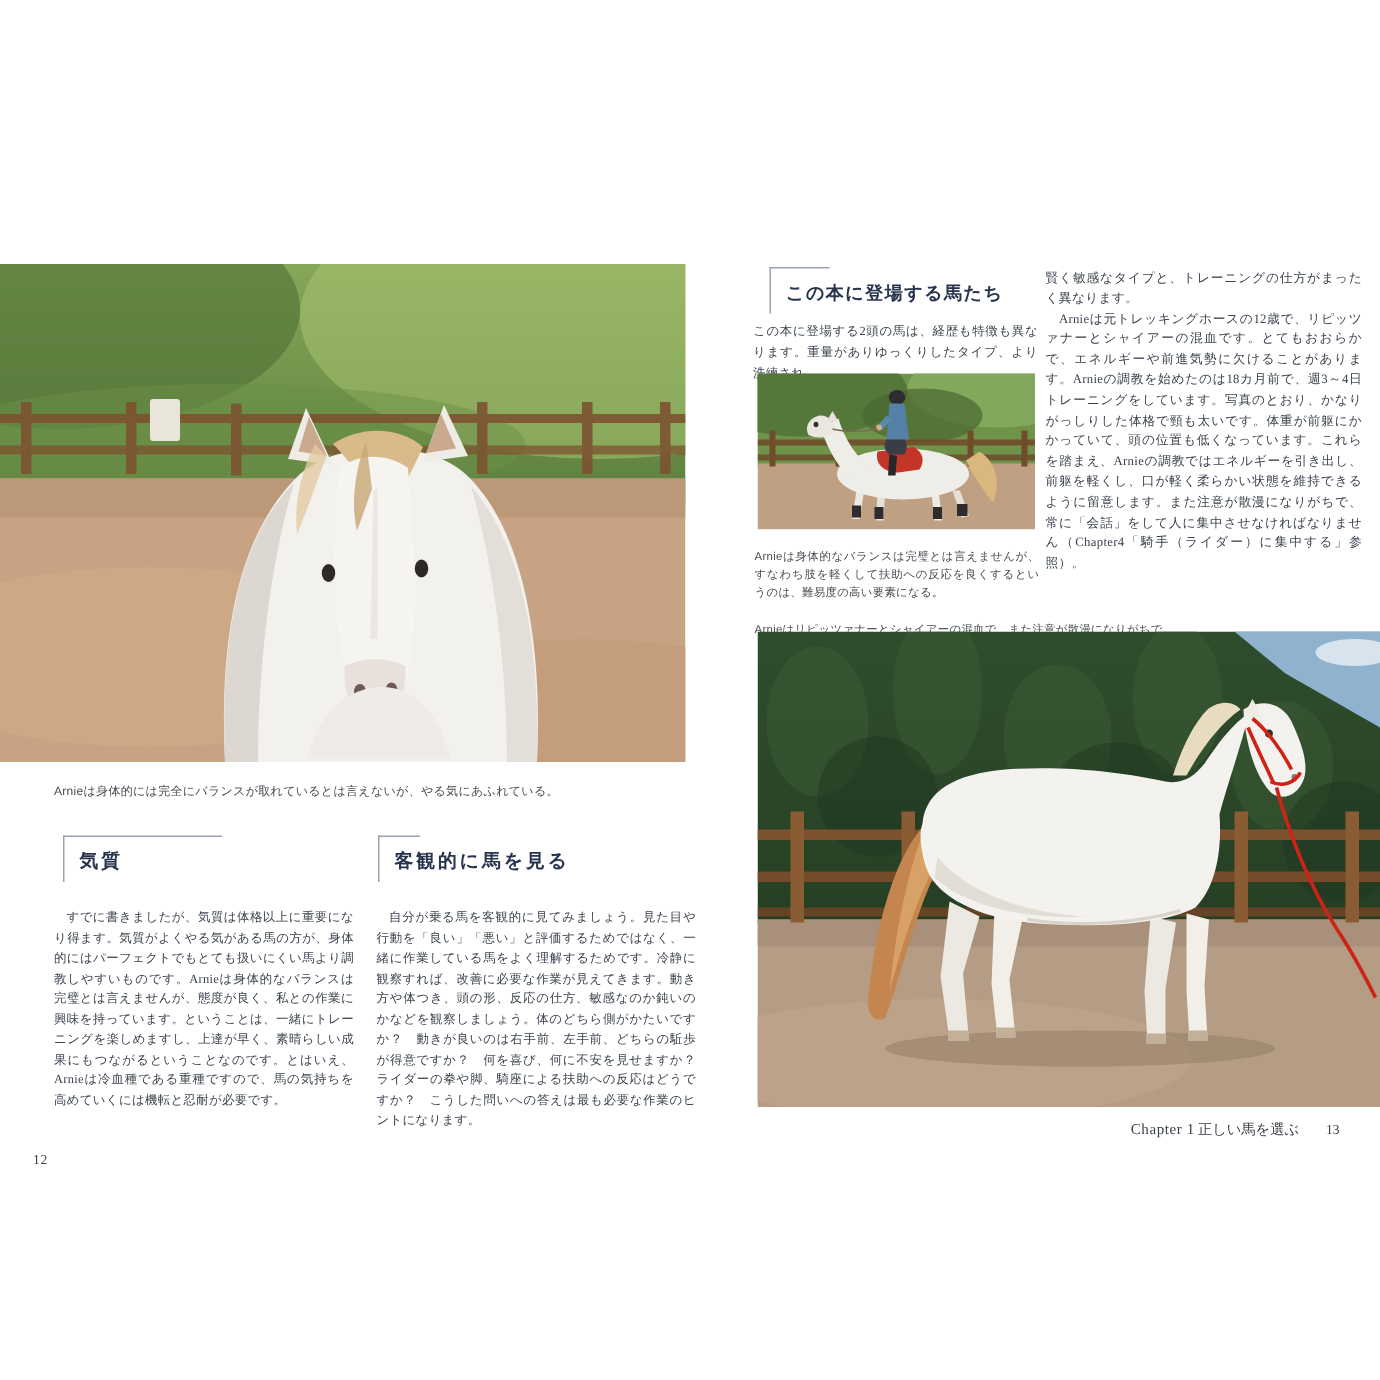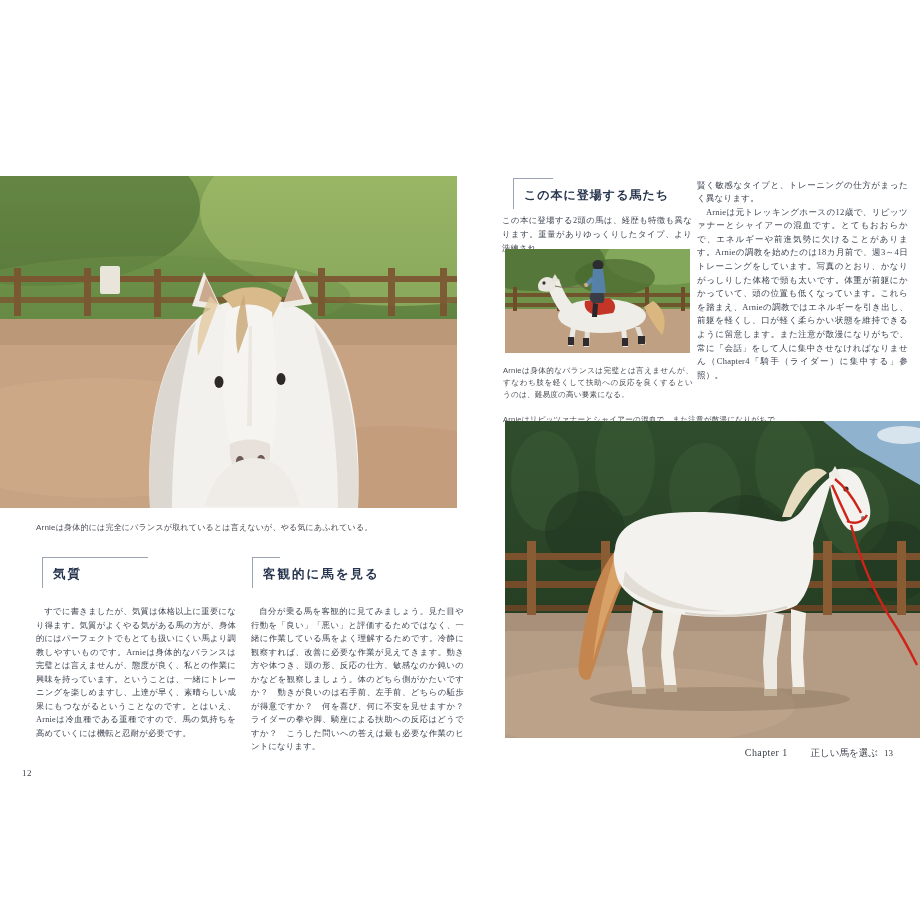--- a/index.html
+++ b/index.html
@@ -39,22 +39,22 @@
   #body1{left:36px;top:597px;width:200px;text-indent:8.3px;}
   #body2{left:251px;top:597px;width:213px;text-indent:8.3px;}
   #introR{left:502px;top:206px;width:190px;line-height:14px;}
   #colR{left:697px;top:170px;width:211px;font-size:8.5px;line-height:13.6px;white-space:pre-wrap;}
 
   
   .folio{font-size:9px;color:#3a3f48;letter-spacing:.5px;}
   #pn12{left:22px;top:768px;}
   #footerR{right:27px;top:747px;display:flex;align-items:baseline;}
   #footerR .chap{font-size:10px;letter-spacing:.4px;color:#3a3f48;}
-  #footerR .chap-title{font-size:9.5px;margin-left:23px;color:#3a3f48;}
-  #footerR .pnum{font-size:9px;margin-left:6px;color:#3a3f48;}
+  #footerR .chap-title{font-size:9.5px;margin-left:2px;color:#3a3f48;}
+  #footerR .pnum{font-size:9px;margin-left:18px;color:#3a3f48;}
 </style>
 </head>
 <body>
 
 <div class="canvas">
 
   <figure class="abs" id="photoA">
     <svg viewBox="0 0 457 332" width="457" height="332">
       <defs>
         <linearGradient id="gA1" x1="0" y1="0" x2="0" y2="1">

